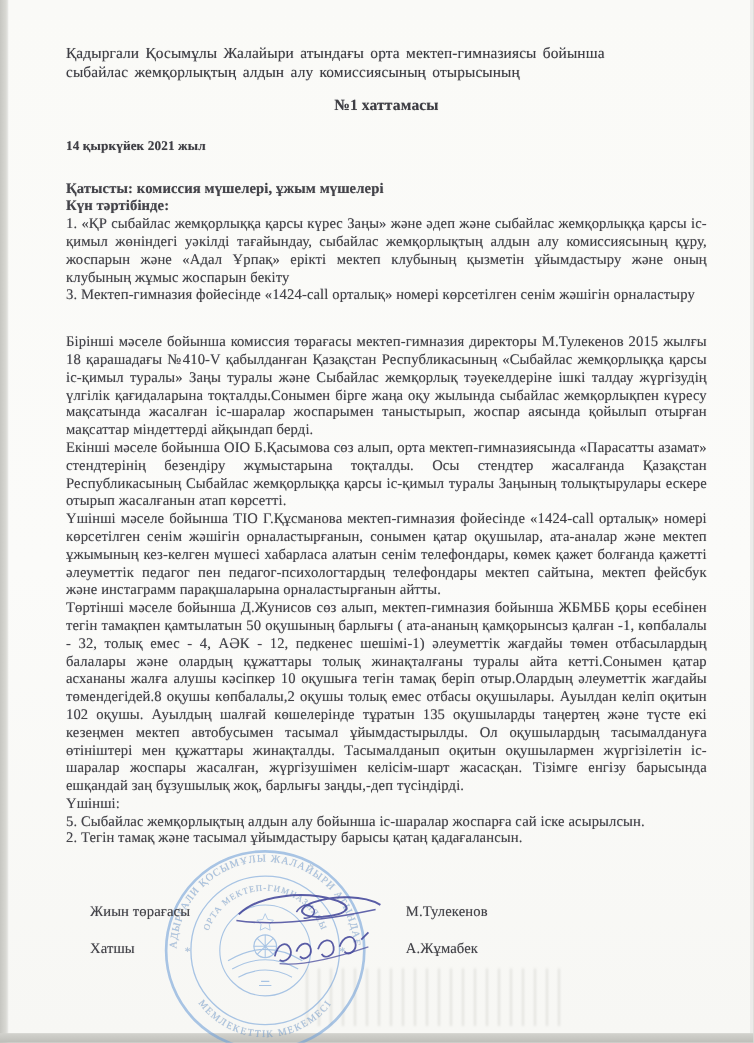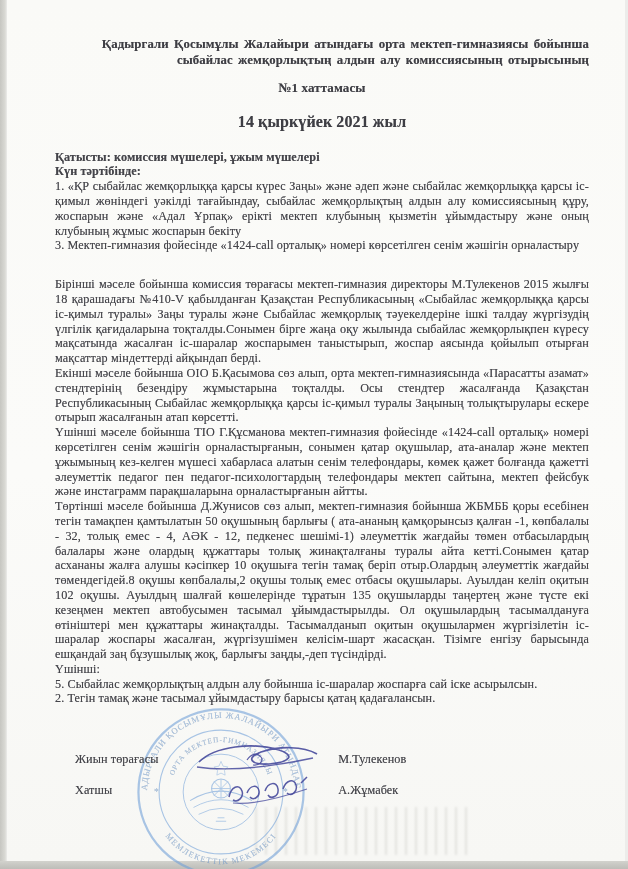--- a/index.html
+++ b/index.html
@@ -11,23 +11,23 @@
   .scan{position:relative;width:628px;height:869px;background:linear-gradient(90deg,#c6c6c1 0,#d9d9d4 5px,#ececea 7px);}
   .page{
     position:absolute;left:7px;top:0;right:3px;bottom:8px;
     background:linear-gradient(180deg,#fafaf7 0%,#fbfbf9 55%,#f7f7f4 100%);
     box-sizing:border-box;
     padding:36px 36px 0 48px;
     color:#44444a;
     font-size:12.2px;line-height:14.8px;letter-spacing:.1px;
     text-shadow:0 0 .6px rgba(70,70,75,.55);
   }
-  .title{ text-align:right;font-weight:bold;color:#3e3e44;font-size:12.8px;line-height:16px;word-spacing:2px;}
+  .title{ text-align:left;font-weight:normal;color:#3e3e44;font-size:12.8px;line-height:16px;word-spacing:2px;}
   .protocol{text-align:center;font-weight:bold;color:#3e3e44;font-size:13px;margin-top:13px;}
-  .dateline{text-align:center;font-weight:bold;color:#3e3e44;font-size:16px;margin-top:19px;}
+  .dateline{text-align:left;font-weight:bold;color:#3e3e44;font-size:11px;margin-top:19px;}
   .meta{margin-top:20px;font-weight:bold;}
   .meta div{margin:0;}
   .agenda p{margin:0;text-align:justify;}
   .bodytext{margin-top:24px;}
   .bodytext p{margin:0;text-align:justify;}
   .decision p{margin:0;}
   .signatures{margin-top:46px;position:relative;z-index:3;}
   .sig-row{position:relative;height:31px;}
   .sig-role{display:inline-block;margin-left:20px;width:196px;}
   .sig-name{display:inline-block;margin-left:64px;}

